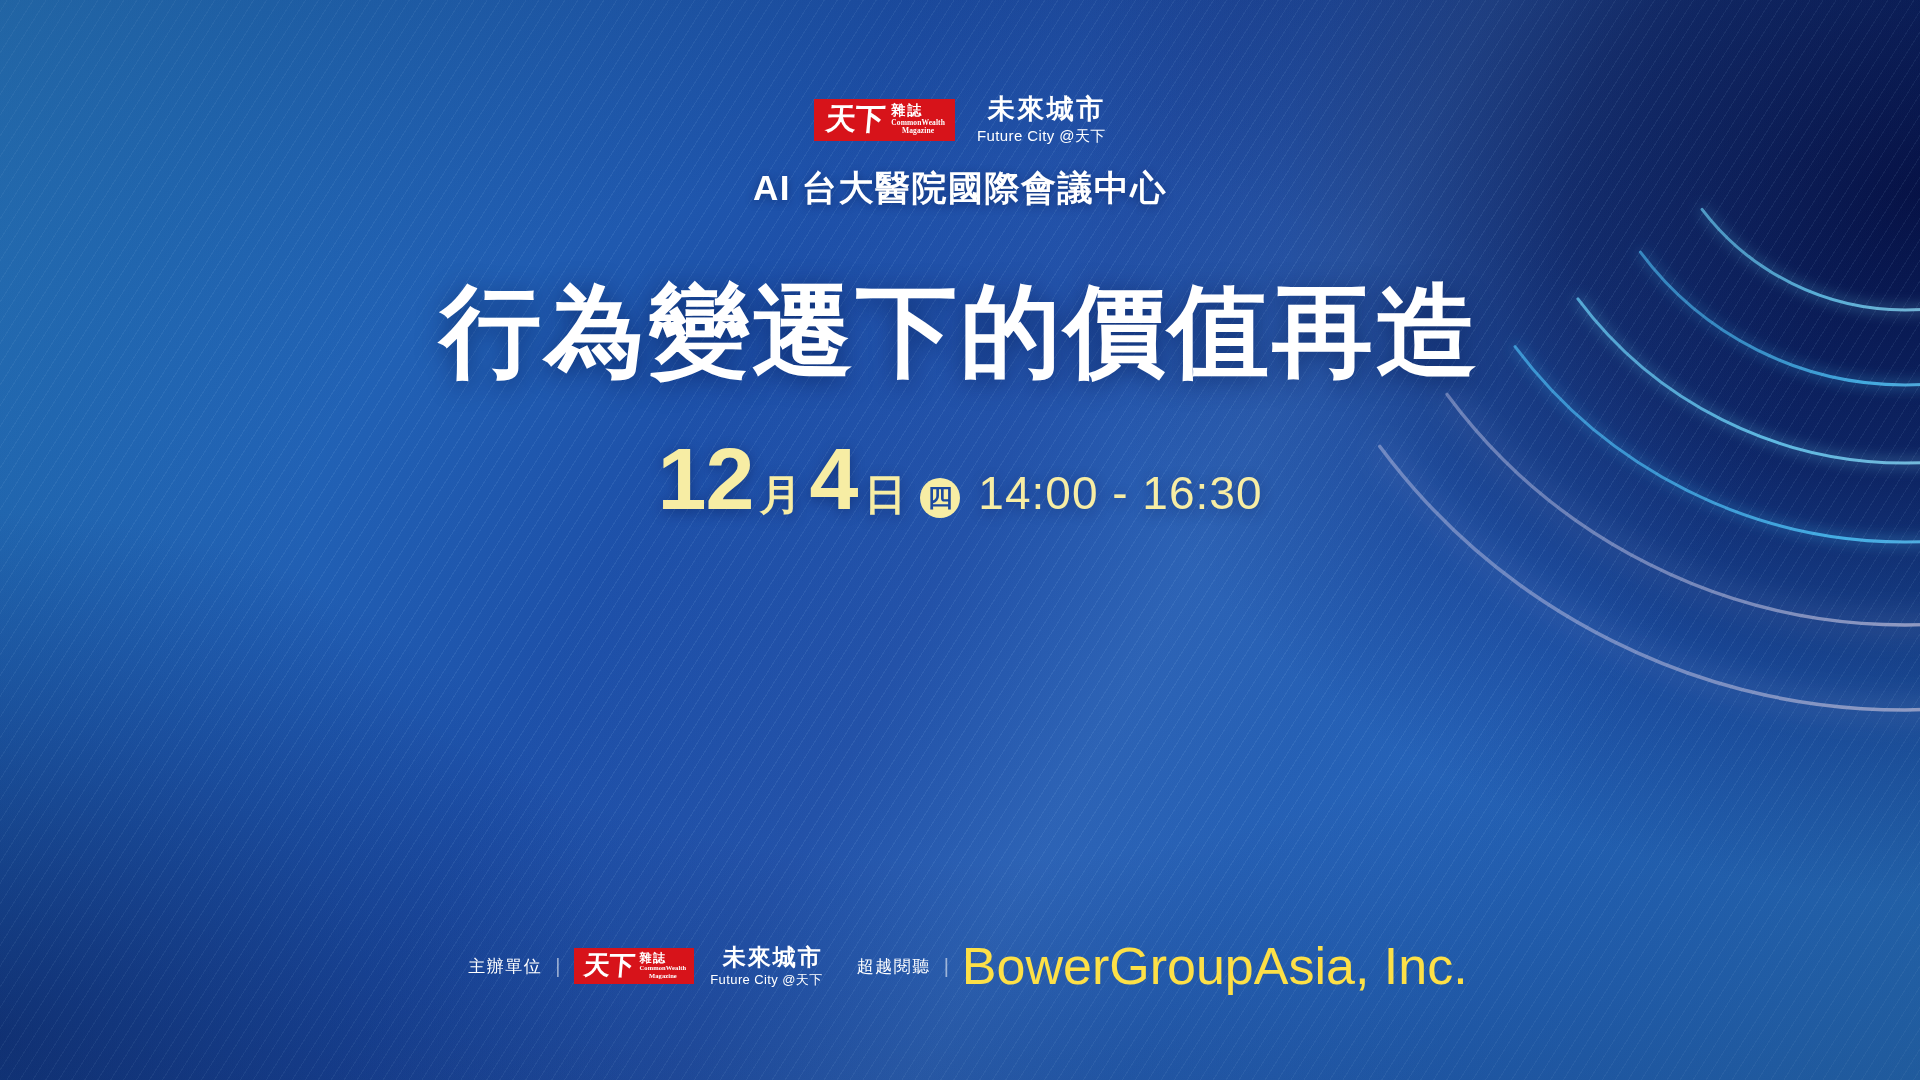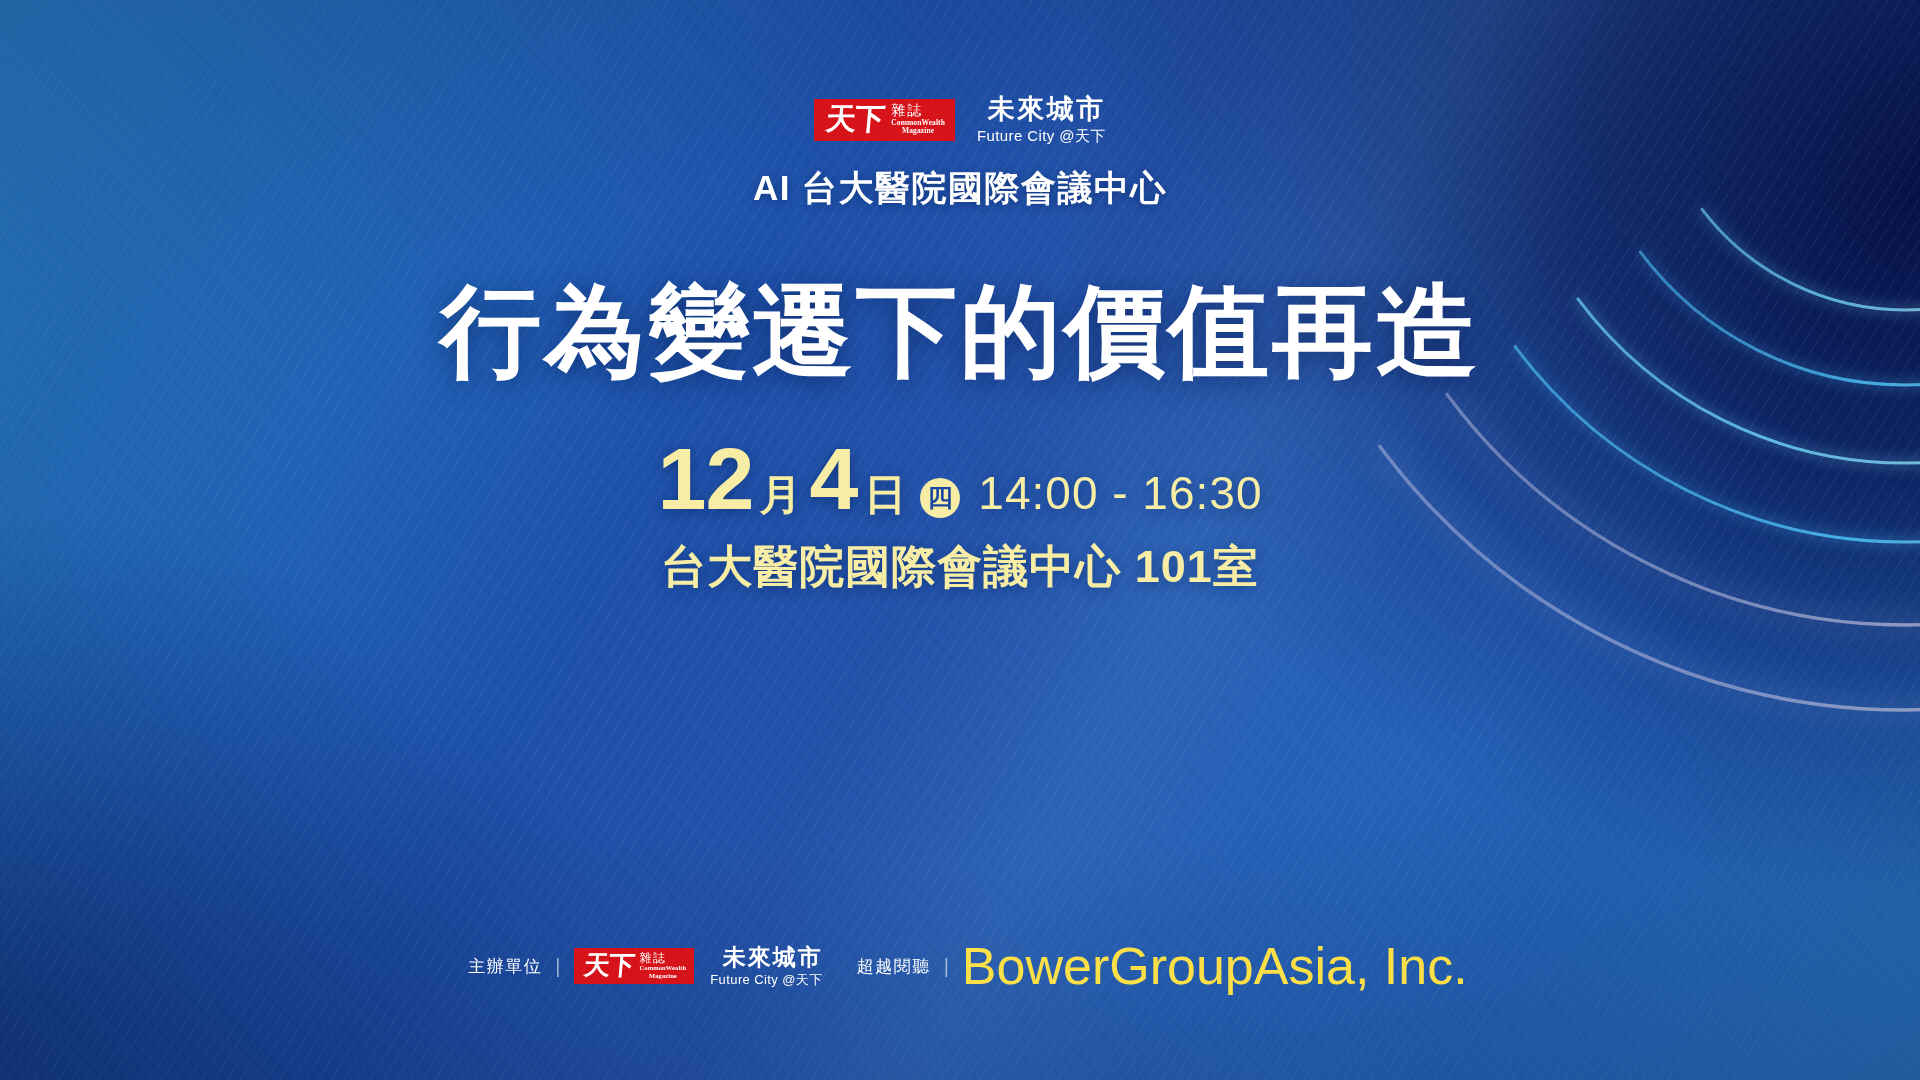--- a/index.html
+++ b/index.html
@@ -102,21 +102,21 @@
     font-weight:700;
     font-size:30px;
     letter-spacing:-1px;
     transform:skewX(-5deg);
     white-space:nowrap;
   }
   .cw-badge .cw-right { display:flex; flex-direction:column; gap:1px; }
   .cw-badge .cw-zh {
     color:#fff;
     font-family:"Liberation Serif","DejaVu Serif",serif;
-    font-weight:400; font-size:14px; letter-spacing:2px;
+    font-weight:700; font-size:14px; letter-spacing:2px;
     white-space:nowrap;
   }
   .cw-badge .cw-en1, .cw-badge .cw-en2 {
     color:#fff;
     font-family:"Liberation Serif","DejaVu Serif",serif;
     font-weight:700;
     font-size:7.5px;
     letter-spacing:0.1px;
     white-space:nowrap;
   }
@@ -345,21 +345,20 @@
 
     <div class="datetime">
       <span class="dt-num">12</span>
       <span class="dt-unit">月</span>
       <span class="dt-num2">4</span>
       <span class="dt-unit2">日</span>
       <span class="dt-weekday">四</span>
       <span class="dt-time">14:00 - 16:30</span>
     </div>
 
-    <div class="venue">台大醫院國際會議中心 101室</div>
   </div>
 
   <div class="footer">
 
     <span class="foot-label">主辦單位</span>
     <span class="foot-div">|</span>
 
     <div class="logo-lockup foot">
       <div class="cw-badge">
         <span class="cw-big">天下</span>

